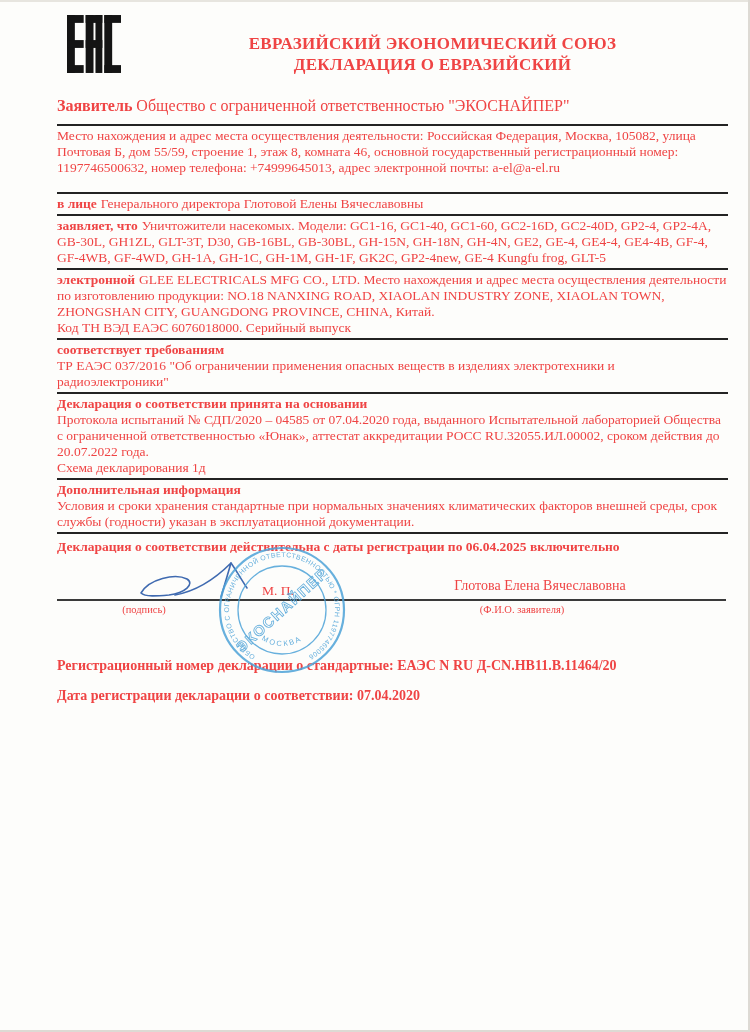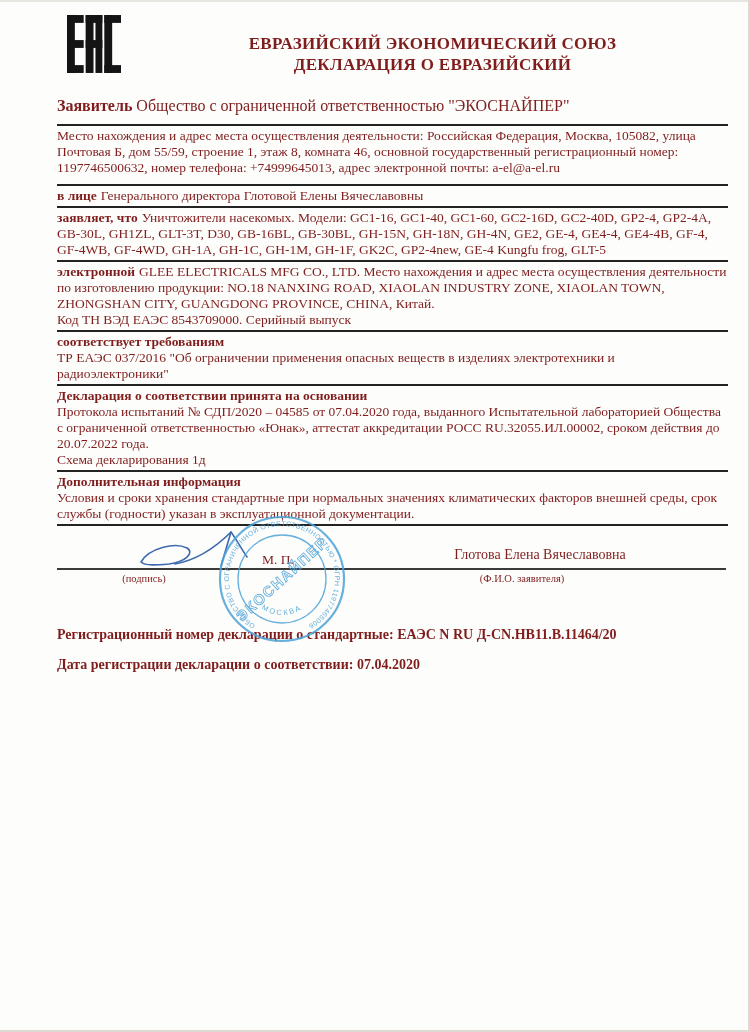--- a/index.html
+++ b/index.html
@@ -2,36 +2,36 @@
 <html><head>
 <meta charset="utf-8">
 <style>
   html,body{margin:0;padding:0;background:#e9e9e6;}
   .page{
     position:relative;
     width:750px;height:1032px;
     margin:0 auto;
     background:#fdfdfb;
     font-family:"Liberation Serif", serif;
-    color:#7f1d1d;
+    color:#ef4444;
     overflow:hidden;
     box-shadow:inset -2px 0 0 #dddad4, inset 0 -2px 0 #dddad4, inset 0 2px 0 #e7e5df;
   }
   .content{position:absolute;left:57px;top:0;width:671px;}
   .lbl{font-weight:bold;margin-right:4px;}
   .row{padding:2px 0;border-bottom:2px solid #232323;font-size:13.5px;line-height:16px;}
   .heading{font-weight:bold;}
 
   
   .header{position:relative;padding-top:33px;padding-bottom:9px;border-bottom:2px solid #232323;}
   .eac-logo{position:absolute;left:10px;top:14px;}
   .titles{margin-left:80px;text-align:center;font-weight:bold;font-size:17px;line-height:21px;letter-spacing:.3px;}
   .applicant-line{margin-top:22px;font-size:16px;line-height:18px;}
 
-  .addr{padding-bottom:8px;}
+  .addr{padding-bottom:16px;}
   .validity{padding-top:5px;font-weight:bold;border-bottom:none;}
 
   
   .sigzone{position:relative;height:92px;font-size:13.5px;border-bottom:none;}
   .sig-rule{position:absolute;left:0;right:2px;top:42px;border-top:2px solid #3a3a3a;}
   .sig-caption{position:absolute;left:22px;top:47px;width:130px;text-align:center;font-size:10.5px;}
   .mp-label{position:absolute;left:205px;top:26px;font-size:13.5px;z-index:2;}
   .fio-name{position:absolute;left:328px;top:21px;width:310px;text-align:center;font-size:14px;z-index:2;}
   .fio-caption{position:absolute;left:310px;top:47px;width:310px;text-align:center;font-size:10.5px;}
   .stamp{position:absolute;left:160px;top:-12px;z-index:3;opacity:.85;}
@@ -81,39 +81,40 @@
     <div class="row">
       <span class="lbl">в лице</span><span>Генерального директора Глотовой Елены Вячеславовны</span>
     </div>
 
     <div class="row">
       <span class="lbl">заявляет, что</span><span>Уничтожители насекомых.  Модели: GC1-16, GC1-40, GC1-60, GC2-16D, GC2-40D, GP2-4, GP2-4A, GB-30L, GH1ZL, GLT-3T, D30, GB-16BL, GB-30BL, GH-15N, GH-18N, GH-4N, GE2, GE-4, GE4-4, GE4-4B, GF-4, GF-4WB, GF-4WD, GH-1A, GH-1C, GH-1M, GH-1F, GK2C, GP2-4new, GE-4 Kungfu frog, GLT-5</span>
     </div>
 
     <div class="row">
       <div><span class="lbl">электронной</span><span>GLEE ELECTRICALS MFG CO., LTD. Место нахождения и адрес места осуществления деятельности по изготовлению продукции: NO.18 NANXING ROAD, XIAOLAN INDUSTRY ZONE, XIAOLAN TOWN, ZHONGSHAN CITY, GUANGDONG PROVINCE, CHINA, Китай.</span></div>
-      <div>Код ТН ВЭД ЕАЭС 8543709000. Серийный выпуск</div>
+      <div>Код ТН ВЭД ЕАЭС 6076018000. Серийный выпуск</div>
     </div>
 
     <div class="row">
       <div class="heading">соответствует требованиям</div>
       <div>ТР ЕАЭС 037/2016 "Об ограничении применения опасных веществ в изделиях электротехники и радиоэлектроники"</div>
     </div>
 
     <div class="row">
       <div class="heading">Декларация о соответствии принята на основании</div>
       <div>Протокола испытаний № СДП/2020 – 04585  от 07.04.2020 года, выданного Испытательной лабораторией Общества с ограниченной ответственностью «Юнак», аттестат аккредитации РОСС RU.32055.ИЛ.00002, сроком действия до 20.07.2022 года.</div>
       <div>Схема декларирования 1д</div>
     </div>
 
     <div class="row">
       <div class="heading">Дополнительная информация</div>
       <div>Условия и сроки хранения стандартные при нормальных значениях климатических факторов внешней среды, срок службы (годности) указан в эксплуатационной документации.</div>
     </div>
 
+    <div class="row validity">Декларация о соответствии действительна с даты регистрации по 06.04.2025 включительно</div>
 
     <div class="sigzone">
       <span class="signature">
         <svg width="130" height="46" viewBox="0 0 130 46">
           <g fill="none" stroke-width="1.6" stroke-linecap="round" stroke-linejoin="round">
             <path d="M6,36 C14,22 40,16 52,22 C60,27 50,36 34,38 C22,39 10,40 6,36" stroke="#3f6ab0"></path>
             <path d="M40,38 C62,34 80,22 96,6 L86,40" stroke="#3f6ab0"></path>
             <path d="M96,6 C101,13 106,22 112,31" stroke="#3f6ab0"></path>
           </g>
         </svg>

